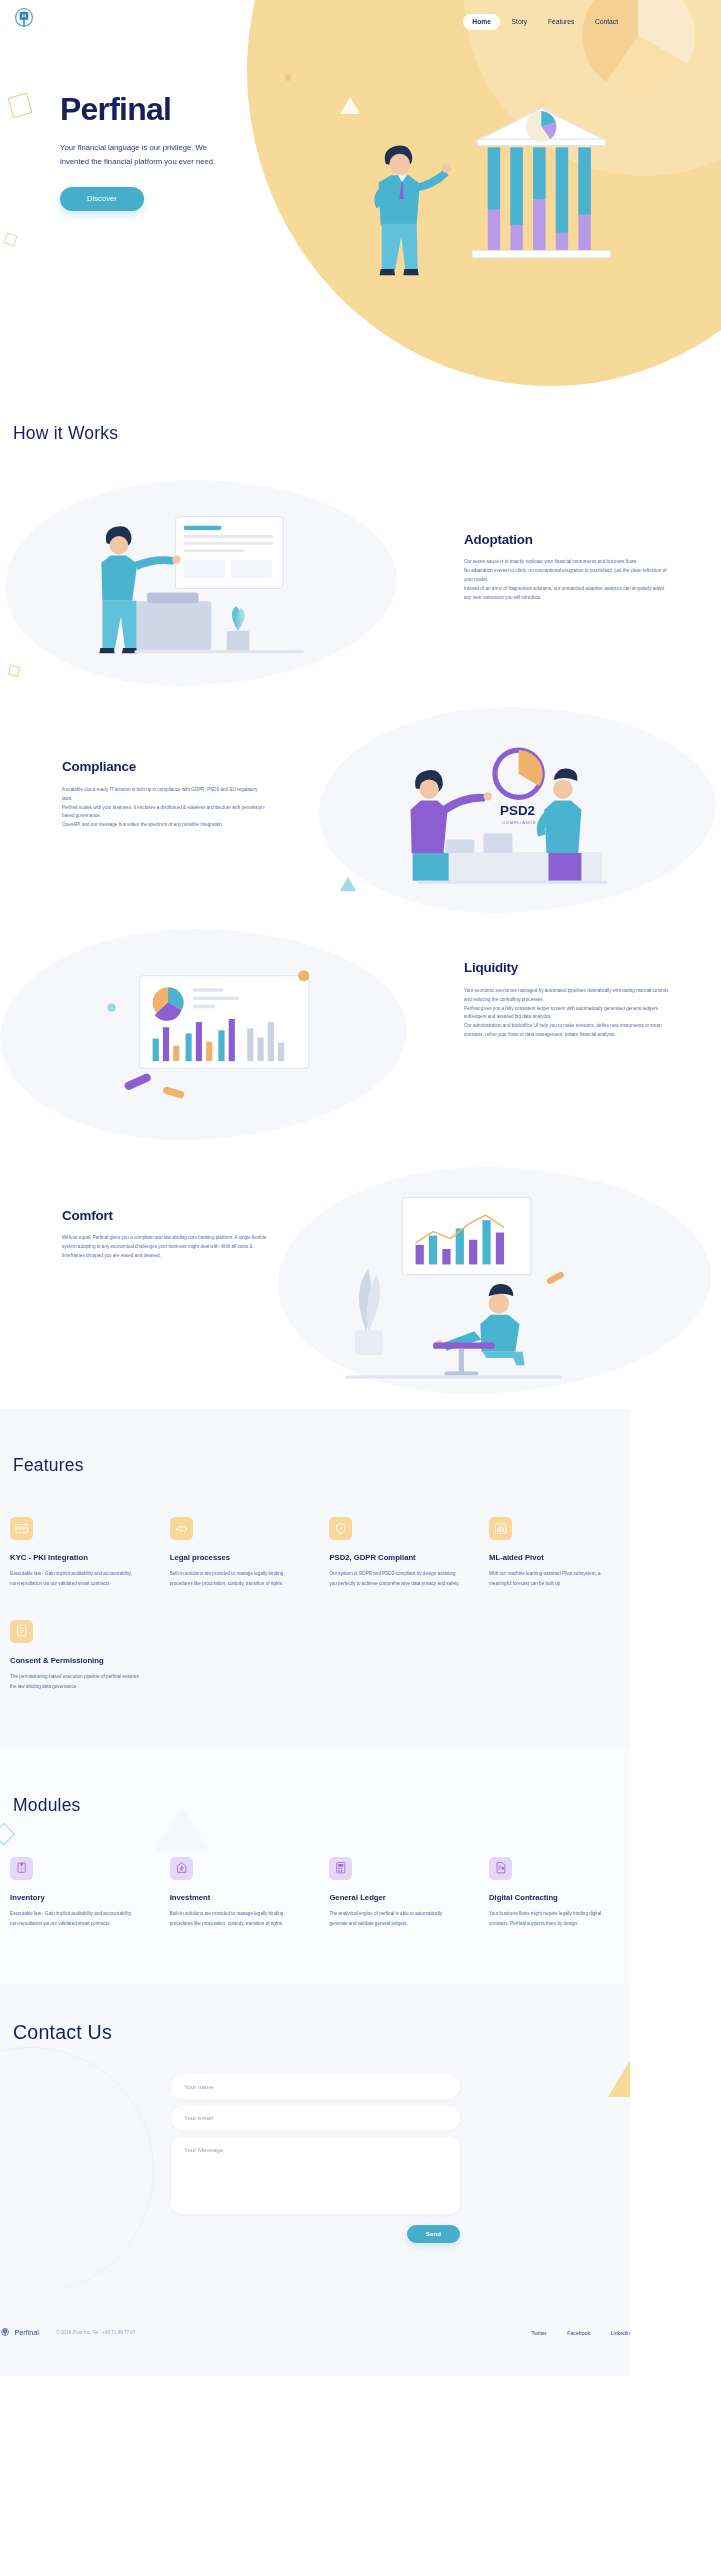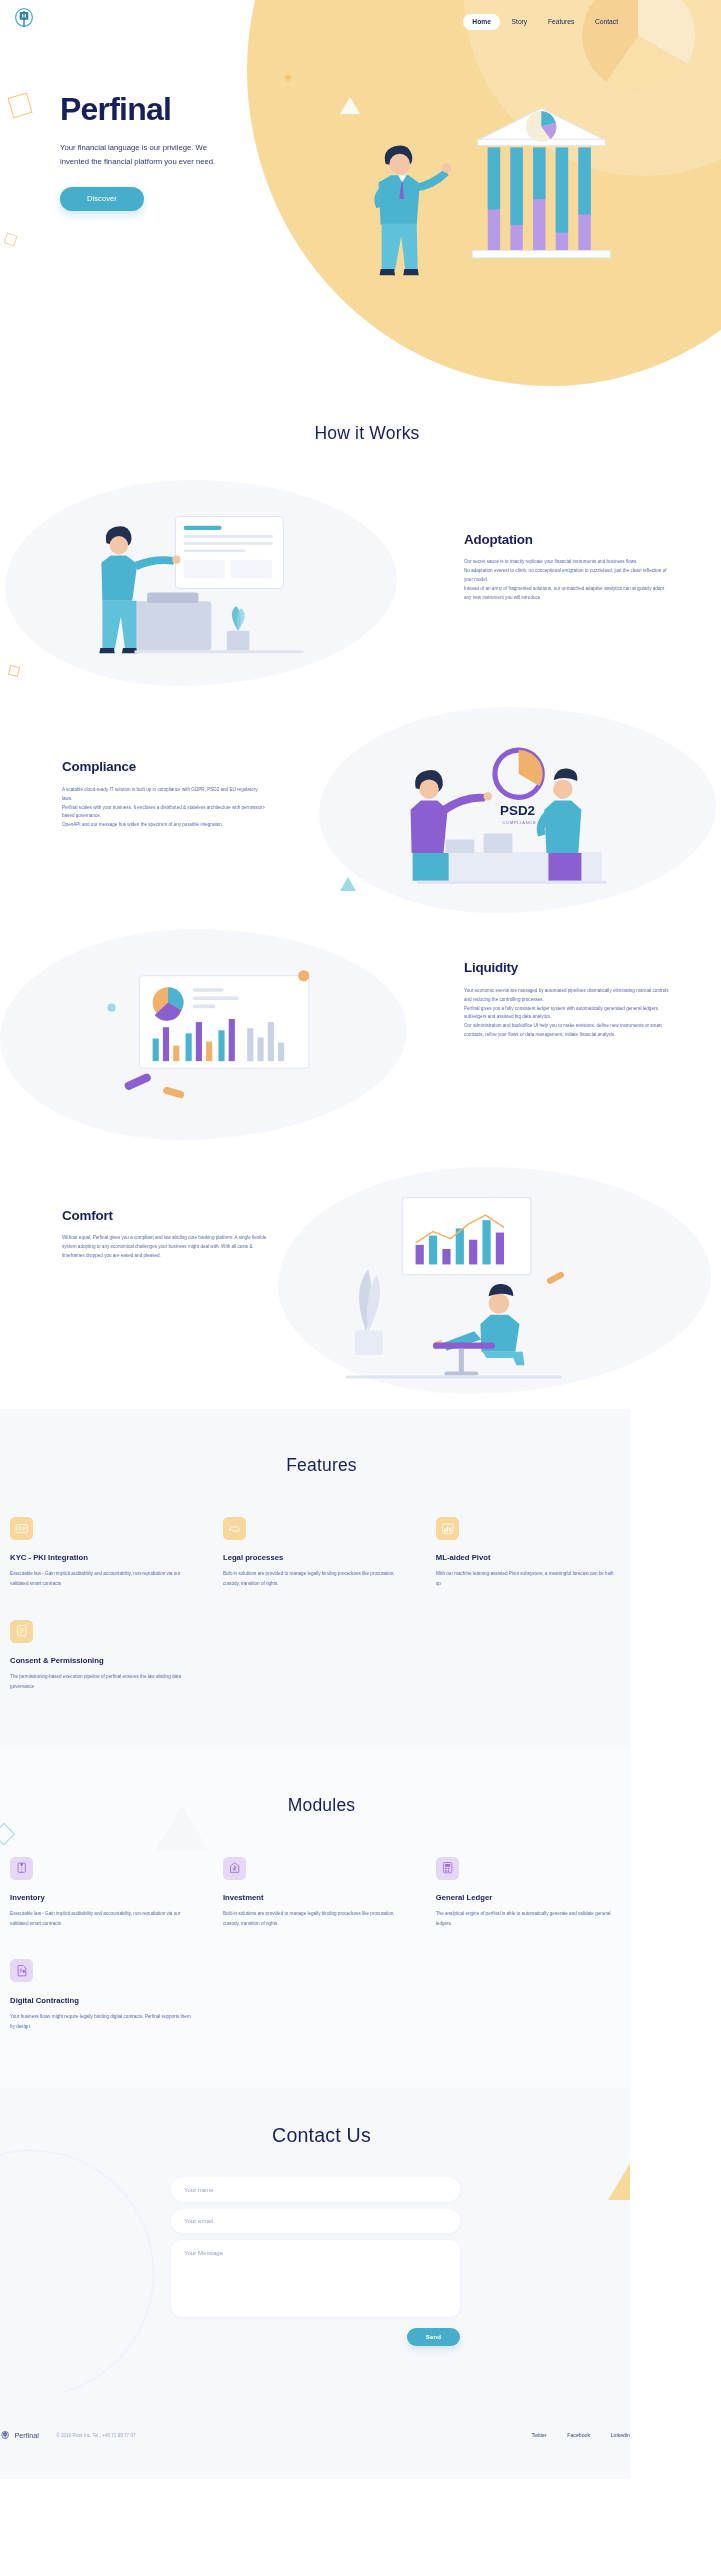--- a/index.html
+++ b/index.html
@@ -64,21 +64,21 @@
     box-shadow: 0 4.1px 9.3px rgba(70,174,203,.28);
   }
 
   
   .sq-outline { position: absolute; border: 1px solid #f2c675; }
   .tri-outline { position: absolute; width: 0; height: 0; }
   .dot { position: absolute; border-radius: 50%; }
 
   
   .section-head {
-    text-align: center; font-size: 17.5px; font-weight: 400;
+    font-size: 17.5px; font-weight: 400;
     color: #17205c; letter-spacing: 0.2px; margin-left: 13px;
   }
 
   
   .hiw { position: relative; width: 721px; }
   .row { position: relative; width: 721px; height: 222px; }
   .blob-gray {
     position: absolute; background: #f6f7fa;
     border-radius: 48% 52% 56% 44% / 52% 48% 52% 48%;
     z-index: 0;
@@ -90,21 +90,21 @@
   }
   .text-col p {
     font-size: 4.6px; line-height: 1.95; color: #5b6aa8; white-space: pre-line;
   }
   .art { position: absolute; z-index: 3; }
 
   
   .features-wrap { background: #f7f8fb; padding: 46px 0 57px; position: relative; }
   .grid3 {
     width: 618px; margin: 0 auto; display: grid;
-    grid-template-columns: repeat(3, 1fr); column-gap: 20.6px; row-gap: 31px;
+    grid-template-columns: repeat(4, 1fr); column-gap: 20.6px; row-gap: 31px;
   }
   .card { padding: 0 4.1px; }
   .icon-box {
     width: 23px; height: 23px; border-radius: 5.2px;
     display: flex; align-items: center; justify-content: center;
     margin-bottom: 13.4px;
   }
   .icon-box.amber { background: #f7d79b; }
   .icon-box.violet { background: #e5d8f7; }
   .card h4 { font-size: 7.7px; font-weight: 700; color: #17205c; margin-bottom: 7.2px; }
@@ -400,20 +400,30 @@
         <div class="icon-box amber">
           <svg width="13.4" height="13.4" viewBox="0 0 26 26">
               <path d="M3 13 l5 -5 l4 3 l4 -3 l7 6 l-4 5 l-3 -3 l-3 3 l-4 -3 z" fill="none" stroke="#fff" stroke-width="1.6" stroke-linejoin="round"></path>
               <line x1="3" y1="13" x2="3" y2="17" stroke="#fff" stroke-width="1.6"></line>
             </svg>
         </div>
         <h4>Legal processes</h4>
         <p>Built-in solutions are provided to manage legally binding procedures like procuration, custody, transition of rights.</p>
       </div>
 
+      <div class="card">
+        <div class="icon-box amber">
+          <svg width="13.4" height="13.4" viewBox="0 0 26 26">
+              <path d="M13 3 l8 3 v7 c0 5 -4 8 -8 10 c-4 -2 -8 -5 -8 -10 V6 z" fill="none" stroke="#fff" stroke-width="1.6"></path>
+              <path d="M9.5 13 l2.5 2.5 l5 -5" fill="none" stroke="#fff" stroke-width="1.6"></path>
+            </svg>
+        </div>
+        <h4>PSD2, GDPR Compliant</h4>
+        <p>Our system is GDPR and PSD2-compliant by design assisting you perfectly to achieve comprehensive data privacy and safety.</p>
+      </div>
 
 
       <div class="card">
         <div class="icon-box amber">
           <svg width="13.4" height="13.4" viewBox="0 0 26 26">
               <rect x="3" y="4" width="20" height="18" rx="2" fill="none" stroke="#fff" stroke-width="1.5"></rect>
               <rect x="6" y="13" width="3" height="6" fill="#fff"></rect>
               <rect x="11" y="9" width="3" height="10" fill="#fff"></rect>
               <rect x="16" y="11" width="3" height="8" fill="#fff"></rect>
             </svg>

